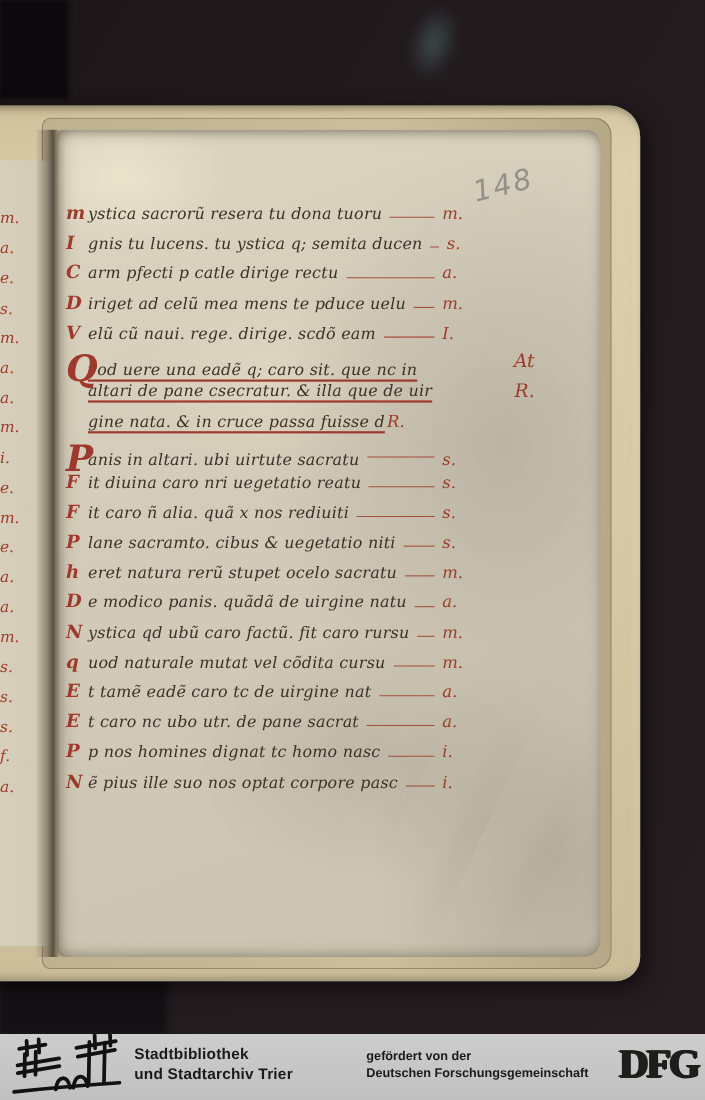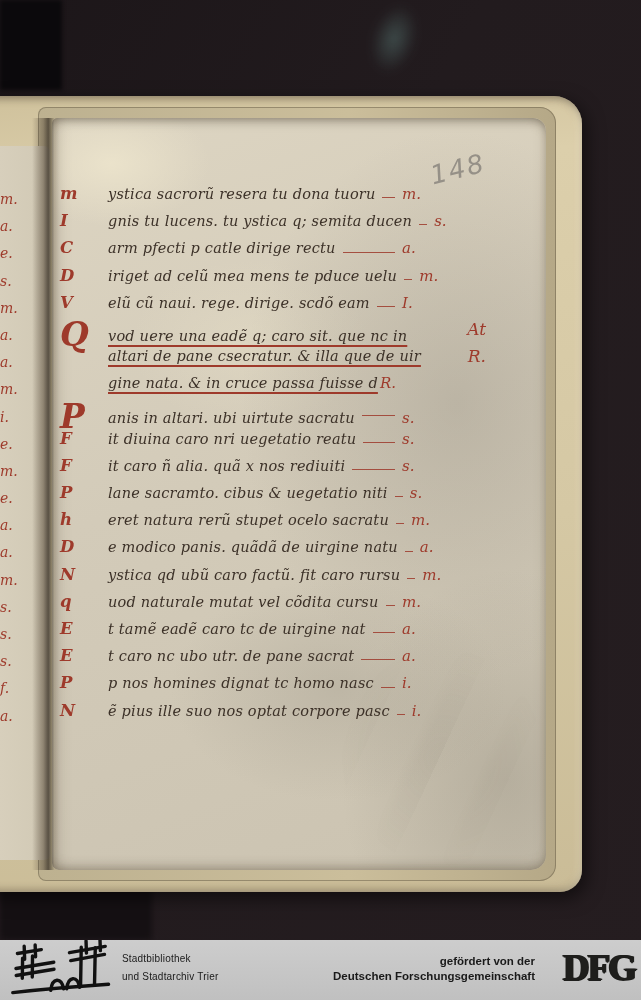--- a/index.html
+++ b/index.html
@@ -52,34 +52,34 @@
   .gutter{position:absolute;left:32px;top:118px;width:28px;height:752px;
          background:linear-gradient(90deg, rgba(60,48,36,0) 0%, rgba(60,48,36,0.38) 40%,
                     rgba(28,21,15,0.62) 58%, rgba(140,128,104,0.18) 80%, rgba(0,0,0,0) 100%);}
 
   
   .textblock{position:absolute;left:8px;top:62px;width:368px;
          font-family:"DejaVu Serif",serif;font-style:italic;color:var(--ink);font-size:14.5px;}
   .ms-line{position:relative;display:flex;align-items:baseline;height:27.2px;line-height:27.2px;}
   .init{flex:0 0 20px;width:20px;color:var(--rubric);font-size:16.5px;font-weight:bold;}
   .init.big{font-size:33px;position:relative;top:5px;z-index:2;}
-  .txt{white-space:nowrap;letter-spacing:0.2px;margin-left:28px;}
+  .txt{white-space:nowrap;letter-spacing:0.2px;}
   .txt.ul{text-decoration:underline;text-decoration-color:var(--rubric);text-underline-offset:4px;
           -webkit-text-decoration-color:var(--rubric);text-decoration-thickness:1.5px;}
   .fill{flex:1 1 auto;min-width:8px;border-top:1.6px solid rgba(158,58,43,0.85);
         align-self:flex-end;margin:0 5px 9px 7px;}
   .endl{flex:0 0 26px;color:var(--rubric);font-size:15px;margin-left:2px;}
   .marg{position:absolute;right:-58px;top:0;color:var(--rubric);font-size:17px;font-weight:normal;}
 
   
   .banner{position:absolute;left:0;top:940px;width:641px;height:60px;
          background:linear-gradient(#cdcdcd,#c0c0c0);display:flex;align-items:center;color:#1a1a1a;}
   .bridge{position:absolute;left:8px;top:0px;}
-  .libname{position:absolute;left:122px;top:10px;font-size:10px;font-weight:normal;line-height:17.5px;letter-spacing:0.2px;}
-  .funding{position:absolute;right:106px;top:14px;text-align:right;font-size:11.5px;font-weight:bold;line-height:14.5px;}
+  .libname{position:absolute;left:122px;top:10px;font-size:14px;font-weight:bold;line-height:17.5px;letter-spacing:0.2px;}
+  .funding{position:absolute;right:106px;top:14px;text-align:left;font-size:11.5px;font-weight:bold;line-height:14.5px;}
   .dfg{position:absolute;right:6px;top:6px;font-size:37px;font-weight:bold;letter-spacing:-2px;color:#1e1e1c;
        text-shadow:1.2px 0 0 #1e1e1c,-1.2px 0 0 #1e1e1c,0 0.8px 0 #1e1e1c;font-family:Liberation Serif, serif;}
 </style>
 </head>
 <body>
 
 <div class="scene">
   <div class="bg-corner"></div>
   <div class="bg-bottomleft"></div>
   <div class="teal-smudge"></div>

